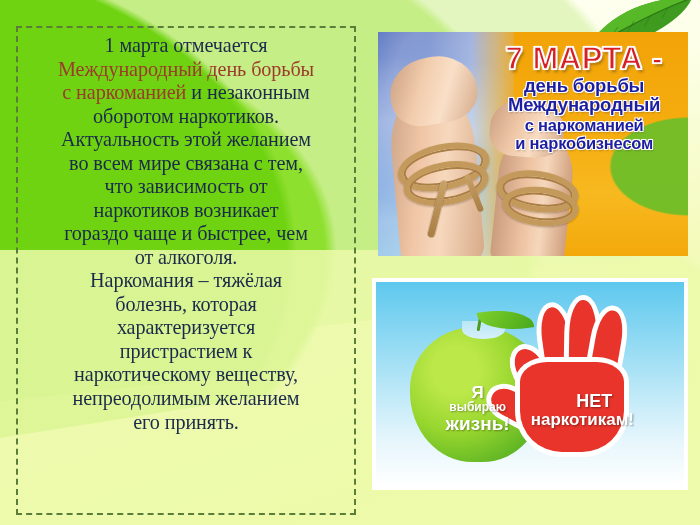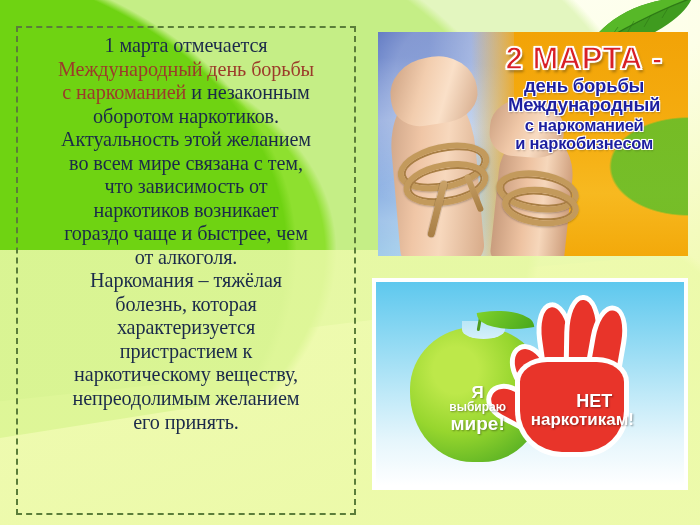--- a/index.html
+++ b/index.html
@@ -200,40 +200,40 @@
     <div class="fist2"></div>
 
     <div class="rope rope1"></div>
     <div class="rope rope1b"></div>
     <div class="rope rope2"></div>
     <div class="rope rope2b"></div>
     <div class="rope-tail"></div>
     <div class="rope-tail2"></div>
 
     <div class="poster-text">
-      <div class="pt-1">2 МАРТА -</div>
+      <div class="pt-1">7 МАРТА -</div>
       <div class="pt-2">день борьбы</div>
       <div class="pt-2">Международный</div>
       <div class="pt-3">с наркоманией</div>
       <div class="pt-3">и наркобизнесом</div>
     </div>
   </div>
 
   <div class="card card-bot">
     <div class="sky2"></div>
 
     <div class="apple"></div>
     <div class="apple-notch"></div>
     <div class="apple-stem"></div>
     <div class="apple-leaf"></div>
 
     <div class="apple-text">
       <div class="at-1">Я</div>
       <div class="at-2">выбираю</div>
-      <div class="at-3">мире!</div>
+      <div class="at-3">жизнь!</div>
     </div>
 
     <div class="hand">
       <div class="fng thumb"></div>
       <div class="fng f1"></div>
       <div class="fng f2"></div>
       <div class="fng f3"></div>
       <div class="fng f4"></div>
       <div class="palm"></div>
     </div>

